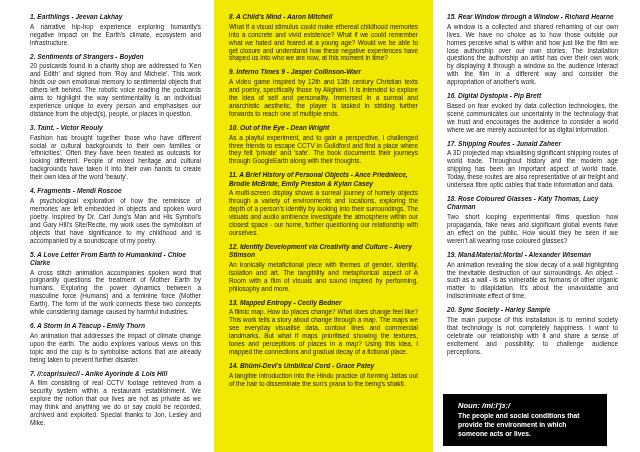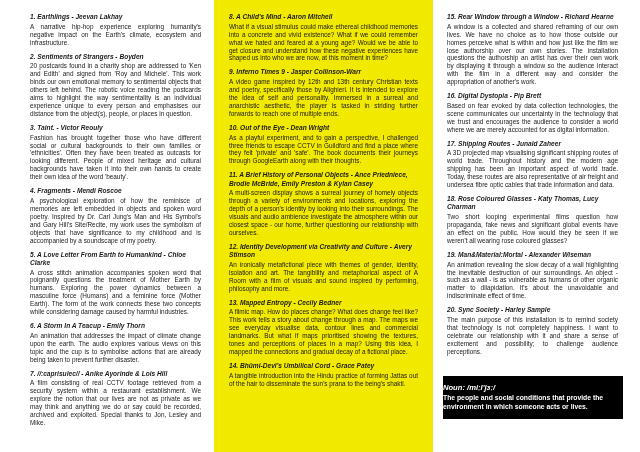--- a/index.html
+++ b/index.html
@@ -14,22 +14,22 @@
   .col-middle{left:229px;width:189px;}
   .col-right{left:447px;width:171px;}
   .entry{margin-bottom:6px;}
   .entry .title{
     font-weight:bold;font-style:italic;font-size:6.6px;line-height:1.25;margin-bottom:1.5px;
   }
   .entry .body{
     font-size:6.4px;line-height:1.24;text-align:justify;
   }
   .definition-box{
-    position:absolute;left:443px;top:376px;width:180px;
-    color:#ffffff;padding:7px 0;box-sizing:border-box;
+    position:absolute;left:443px;top:394px;width:164px;
+    color:#ffffff;padding:7px 15px;box-sizing:border-box;
   }
   .def-term{font-weight:bold;font-style:italic;font-size:7.6px;margin-bottom:2px;}
   .def-body{font-weight:bold;font-size:6.8px;line-height:1.32;}
 </style>
 </head>
 <body>
 
 <div class="page" style="color: rgb(27, 27, 27);">
   <div class="highlight-panel" style="background: rgb(242, 233, 0);"></div>
   <div class="col col-left">

